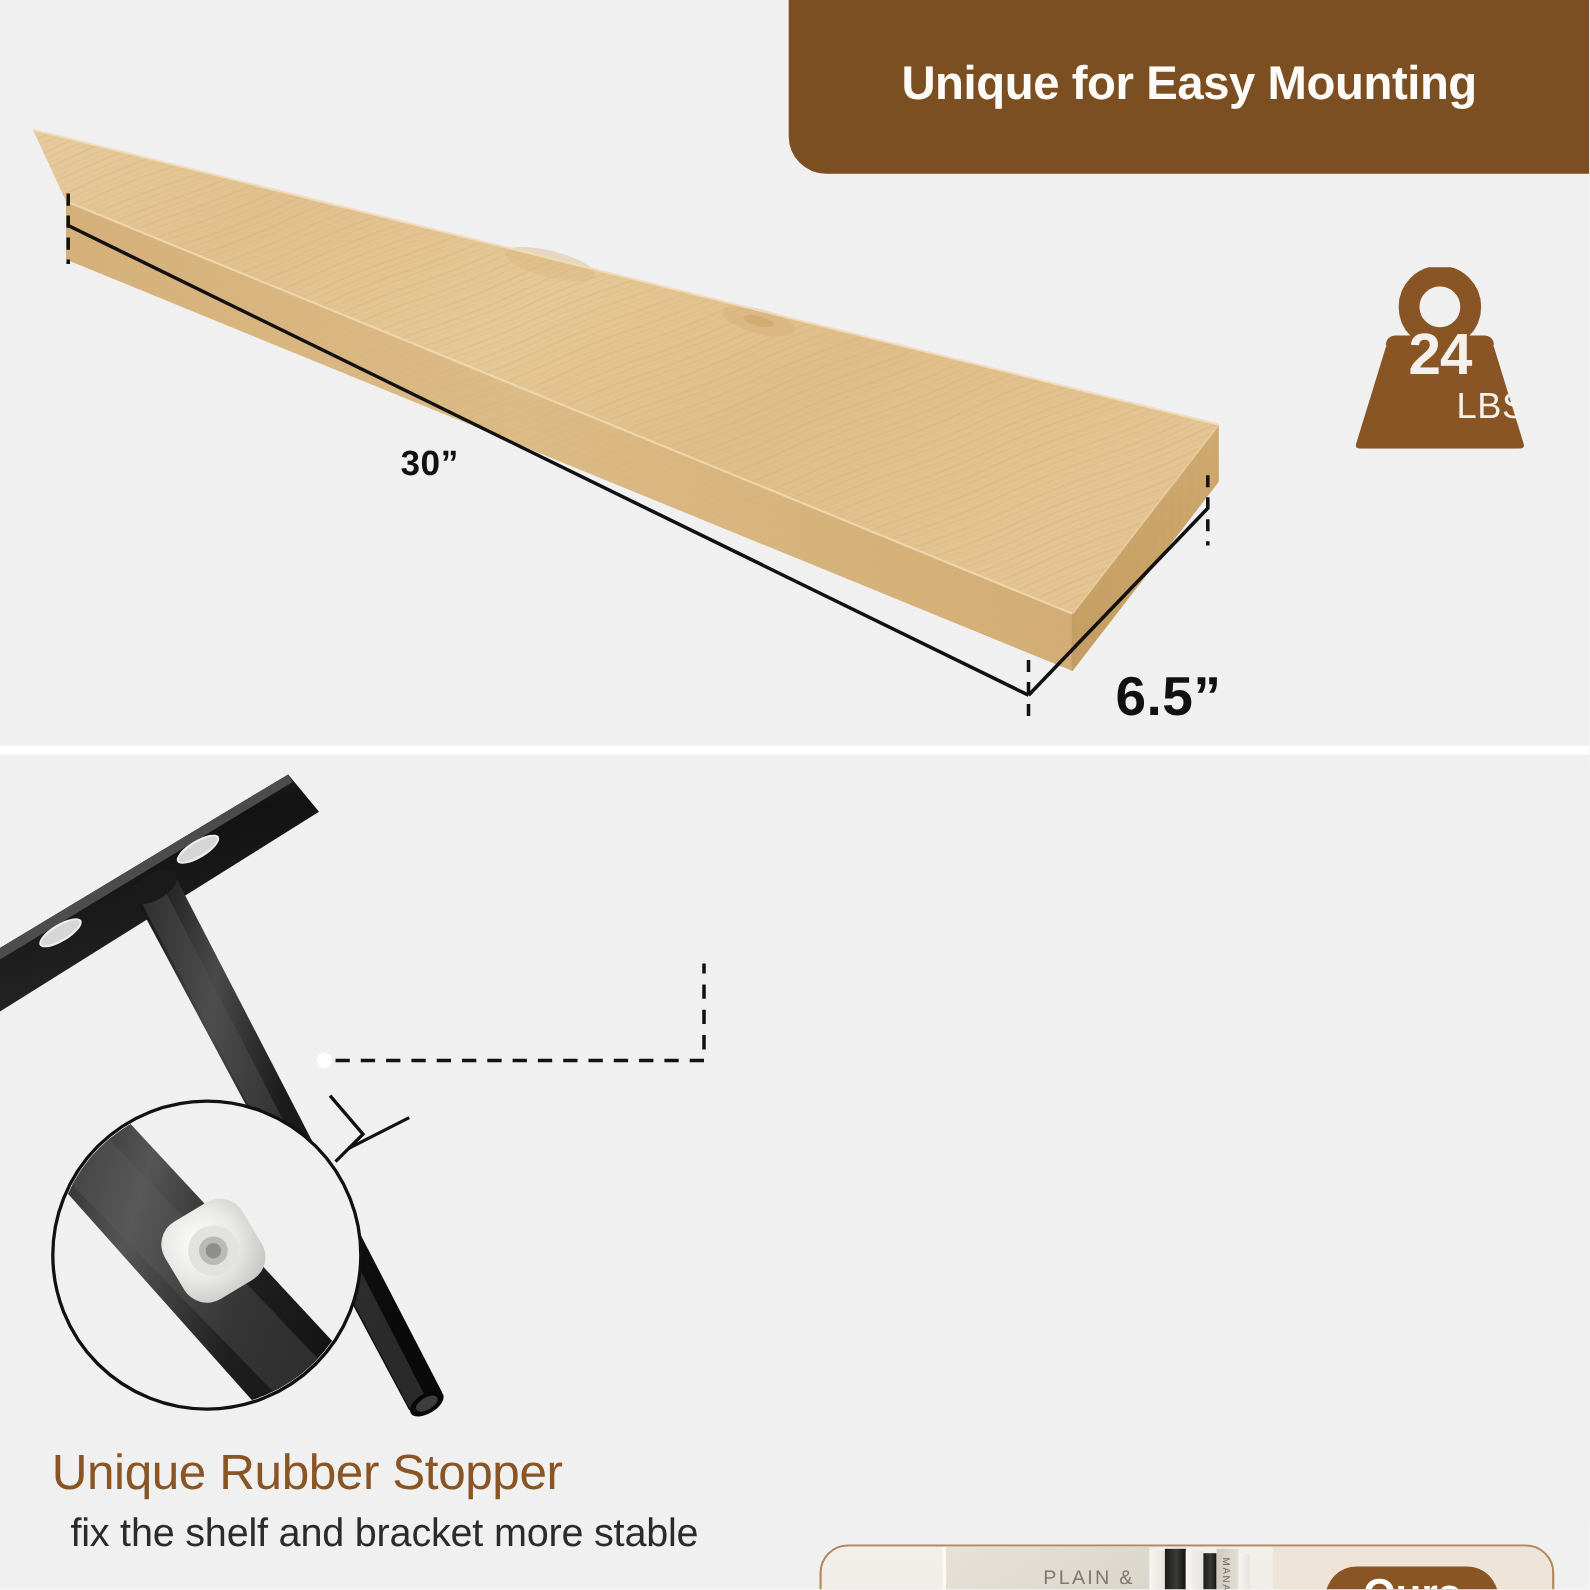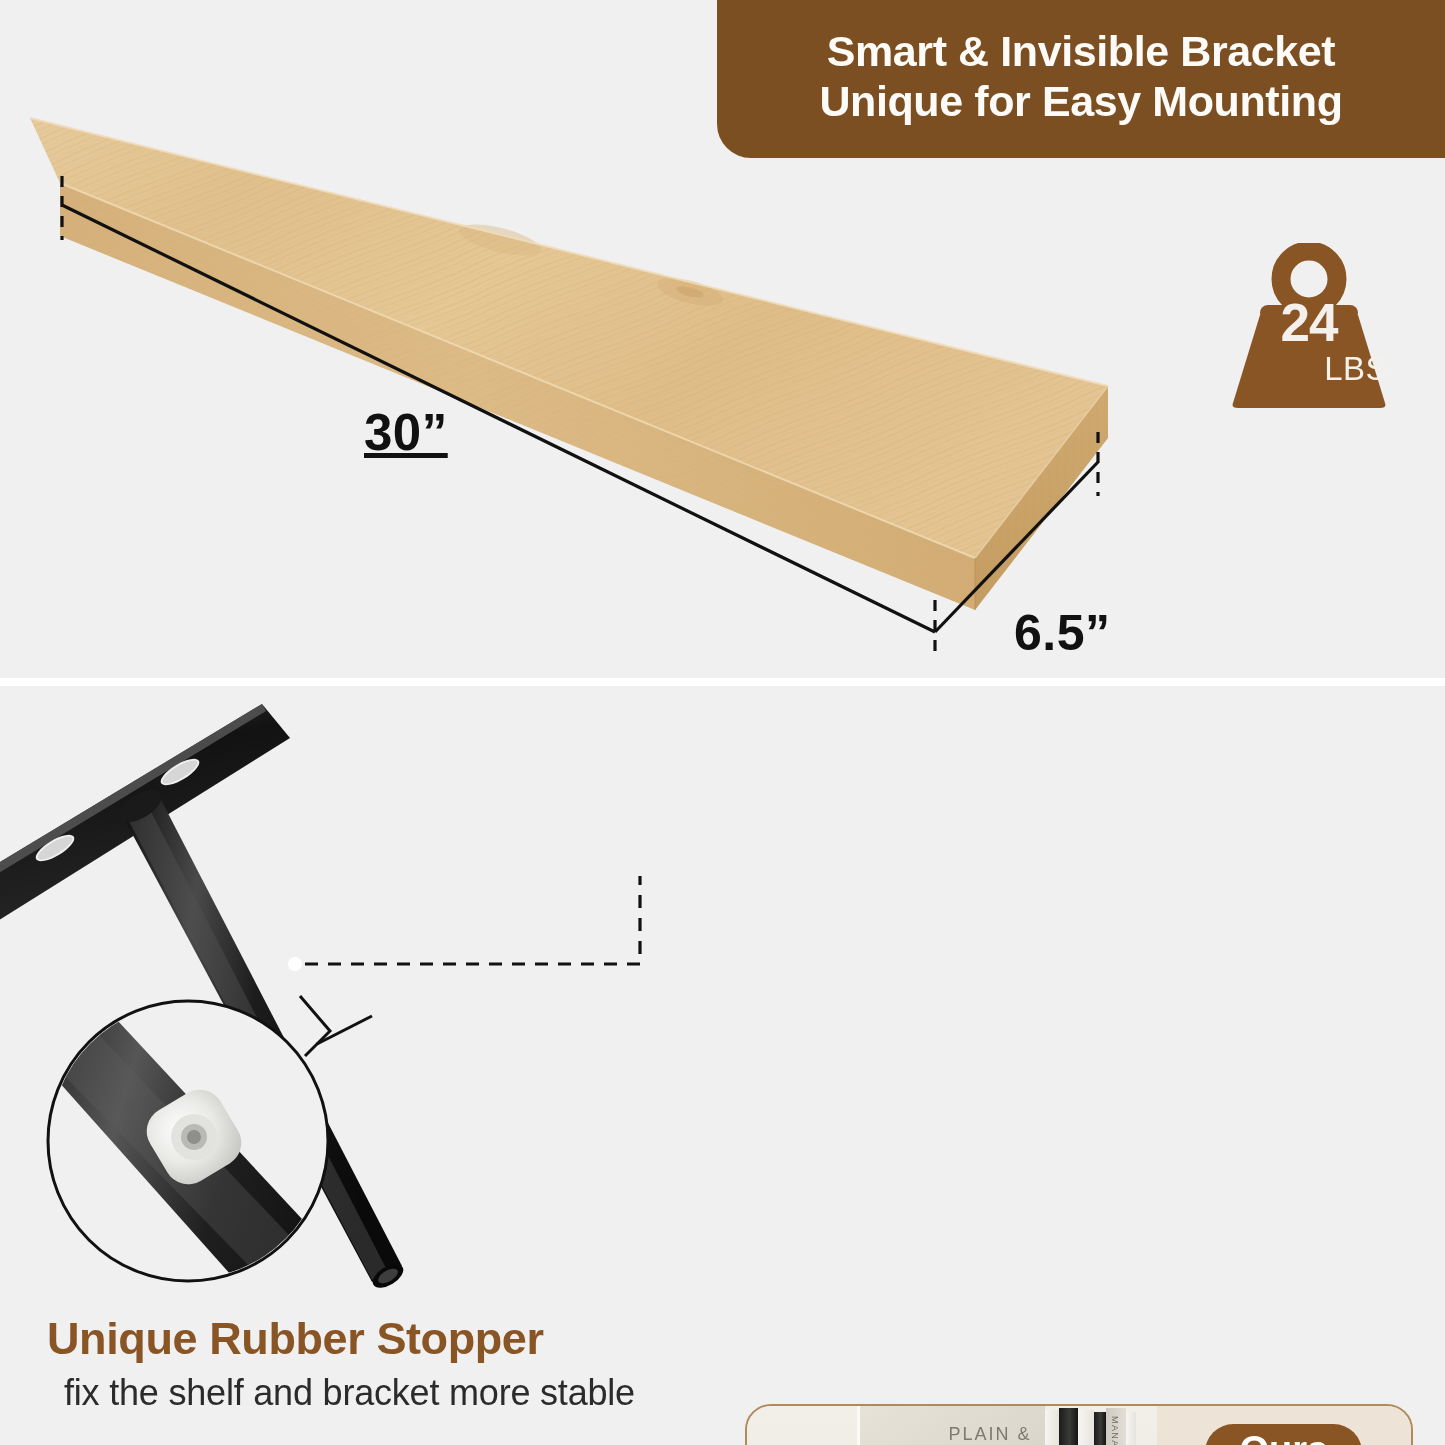--- a/index.html
+++ b/index.html
@@ -30,21 +30,21 @@
 
   
   .shelf-wrap{ position:absolute; left:0; top:0; width:1160px; height:660px; }
   .shelf-svg{ position:absolute; left:0; top:0; }
 
   
   .dim-label{
     position:absolute; color:#111; font-weight:bold;
     letter-spacing:0.5px;
   }
-  .dim-30{ left:364px; top:403px; font-size:51px;text-decoration:underline; }
+  .dim-30{ left:364px; top:403px; font-size:32px; }
   .dim-65{ left:1014px; top:604px; font-size:50px; }
 
   
   .weight-badge{ position:absolute; left:1230px; top:243px; width:158px; height:165px; }
   .weight-num{
     position:absolute; left:0; top:53px; width:158px; text-align:center;
     font-size:53px; font-weight:bold; color:#f4f1ec; line-height:1;
     letter-spacing:-1px;
   }
   .weight-unit{
@@ -58,21 +58,21 @@
     position:absolute; left:0; top:686px; width:1445px; height:759px;
     background:#f0f0f0; overflow:hidden;
   }
 
   
   .bracket-art{ position:absolute; left:0; top:0; width:720px; height:620px; }
 
   
   .stopper-title{
     position:absolute; left:47px; top:1313px;
-    color:#8a5524; font-size:45px; font-weight:bold; letter-spacing:-0.4px;
+    color:#8a5524; font-size:45px; font-weight:normal; letter-spacing:-0.4px;
   }
   .stopper-sub{
     position:absolute; left:47px; top:1372px;
     color:#2b2b2b; font-size:36px; letter-spacing:-0.2px;margin-left:17px;
   }
 
   
   .cmp-panel{
     position:absolute; border:2px solid #b08a5a; border-radius:26px;
     overflow:hidden; display:flex;
@@ -172,21 +172,20 @@
 
       <line x1="935" y1="600" x2="935" y2="664" stroke="#111" stroke-width="3.2" stroke-dasharray="11,9"></line>
 
       <line x1="935" y1="632" x2="1098" y2="462" stroke="#111" stroke-width="3.2"></line>
 
       <line x1="1098" y1="432" x2="1098" y2="496" stroke="#111" stroke-width="3.2" stroke-dasharray="11,9"></line>
     </svg>
   </div>
 
   <div class="header-banner">
-    <span class="header-line">Smart &amp; Invisible Bracket</span>
     <span class="header-line">Unique for Easy Mounting</span>
   </div>
 
   <div class="dim-label dim-30">30”</div>
   <div class="dim-label dim-65">6.5”</div>
 
   <div class="weight-badge">
     <svg width="158" height="165" viewBox="0 0 158 165">
       <circle cx="79" cy="36" r="28" fill="none" stroke="#8a5524" stroke-width="19"></circle>
       <path d="M30 72 L128 72 L155 160 Q157 165 150 165 L8 165 Q1 165 3 160 Z" fill="#8a5524"></path>

